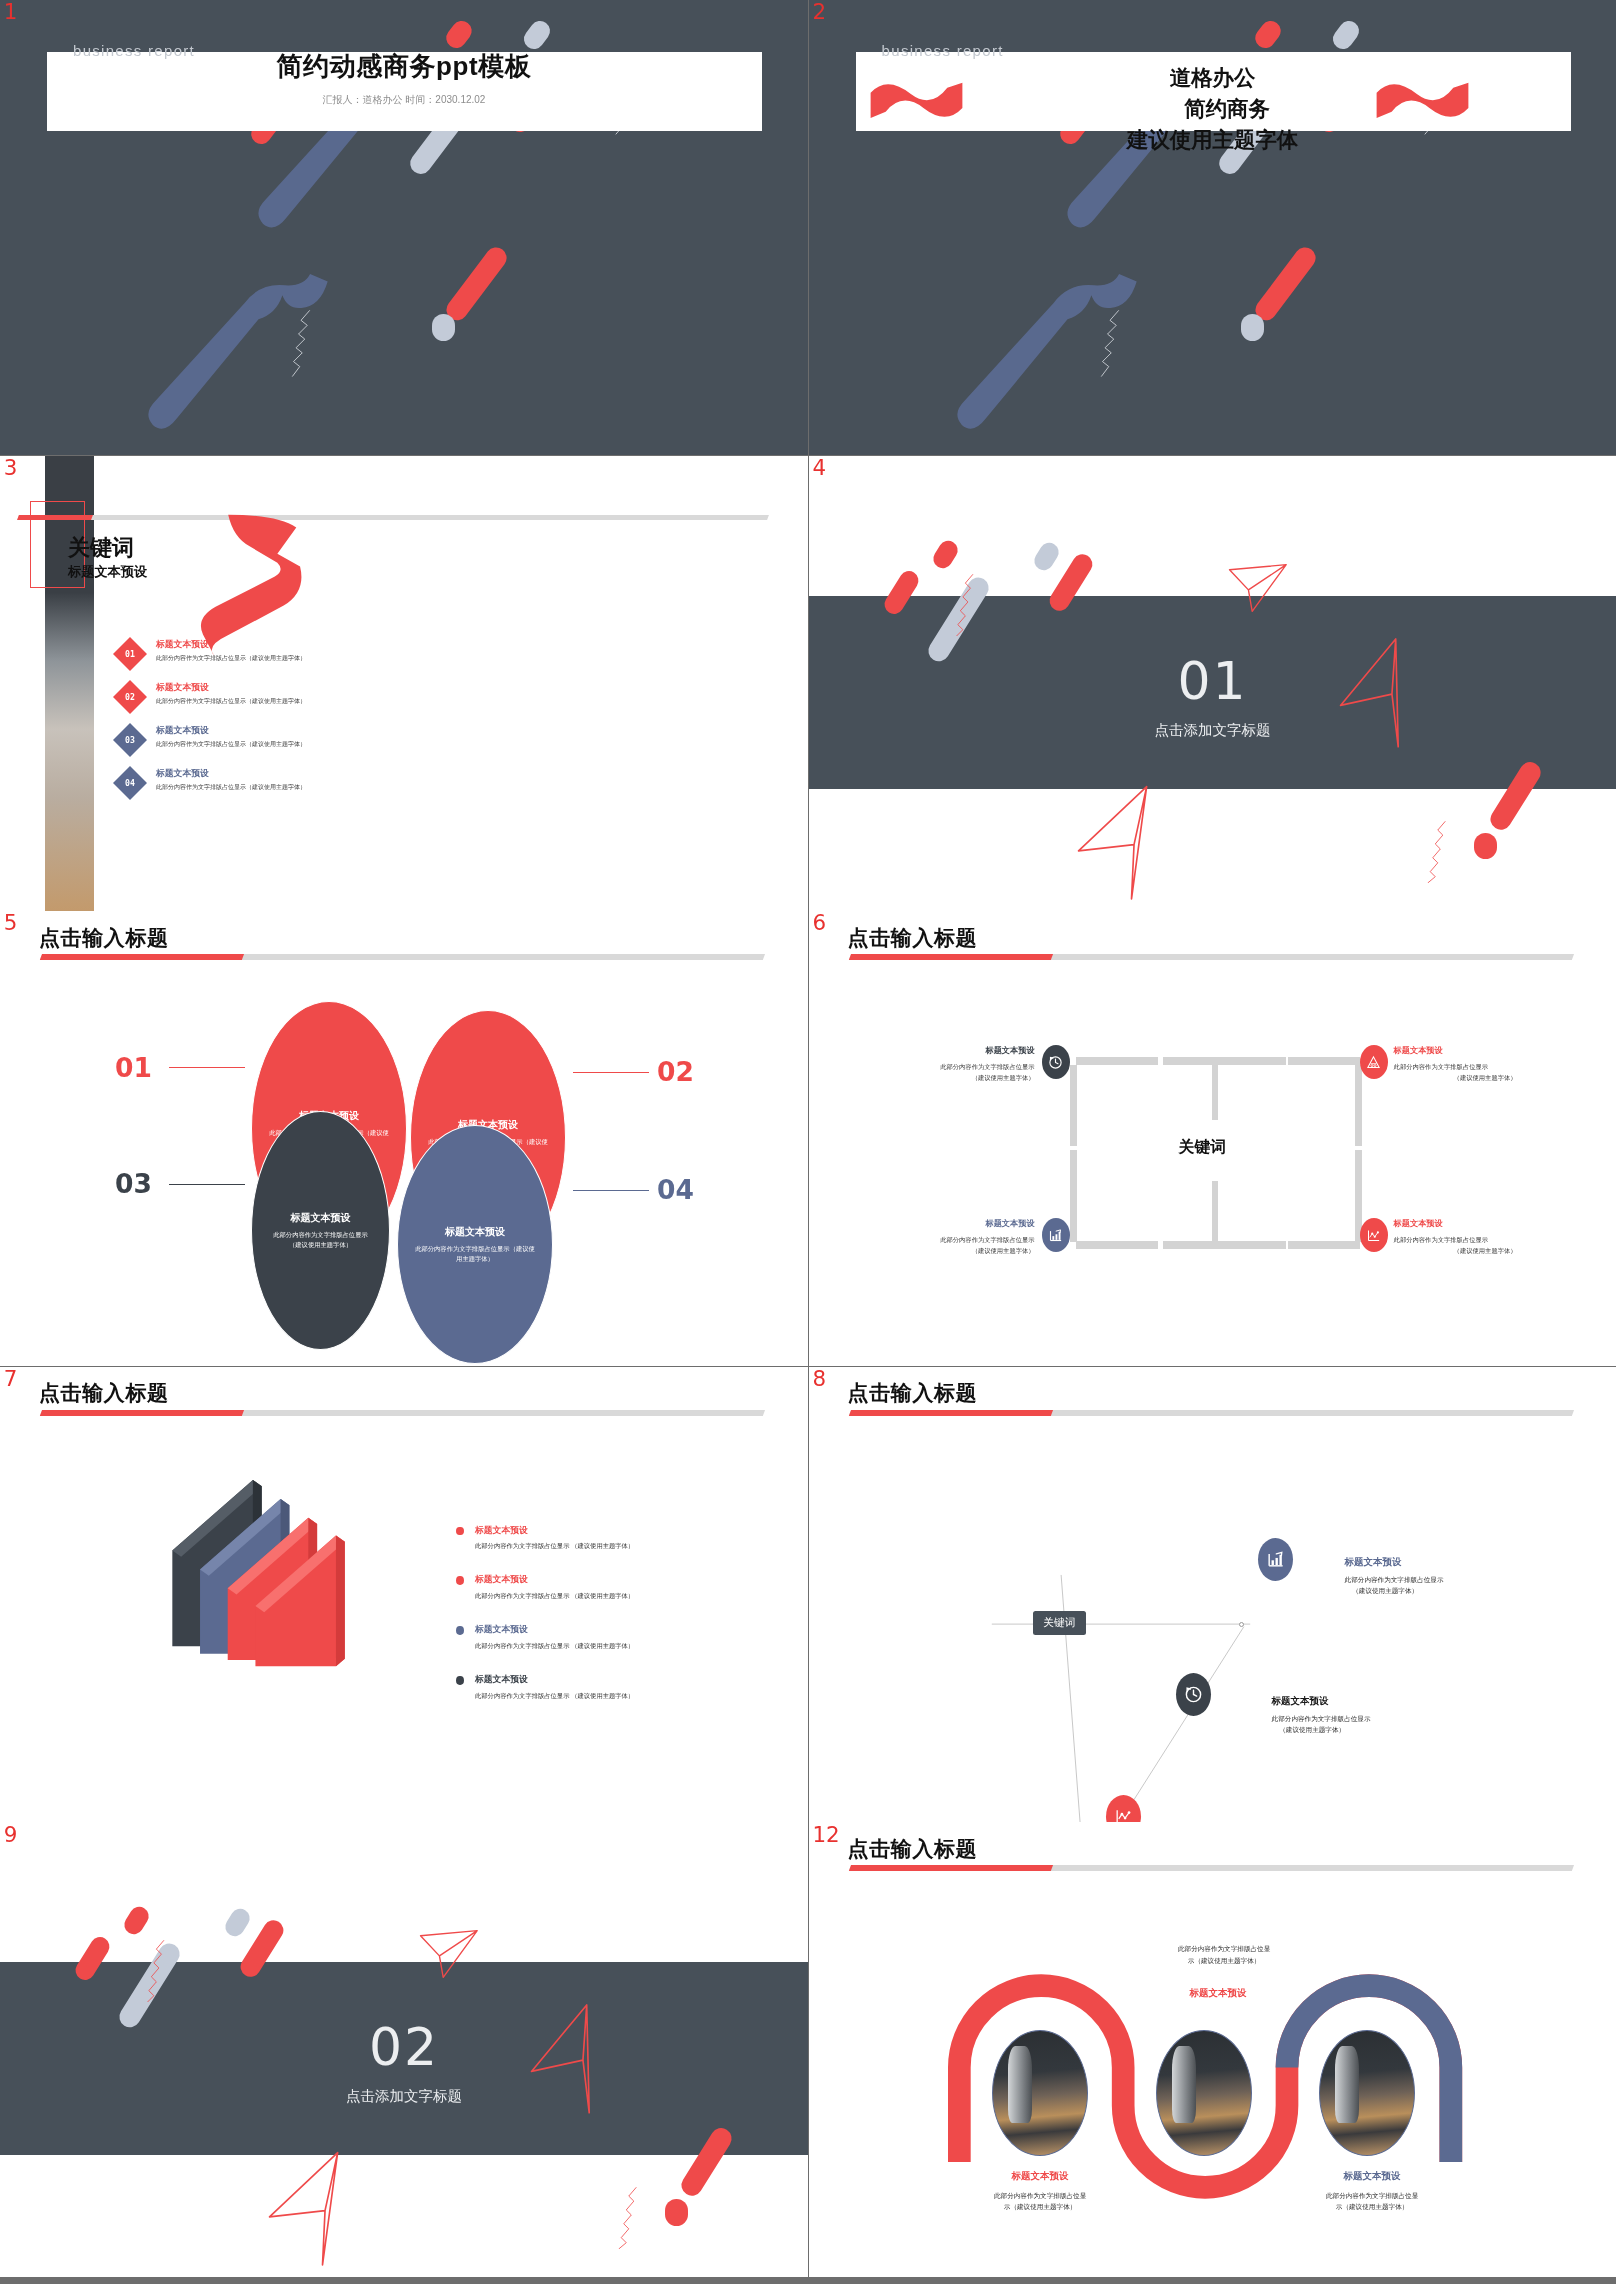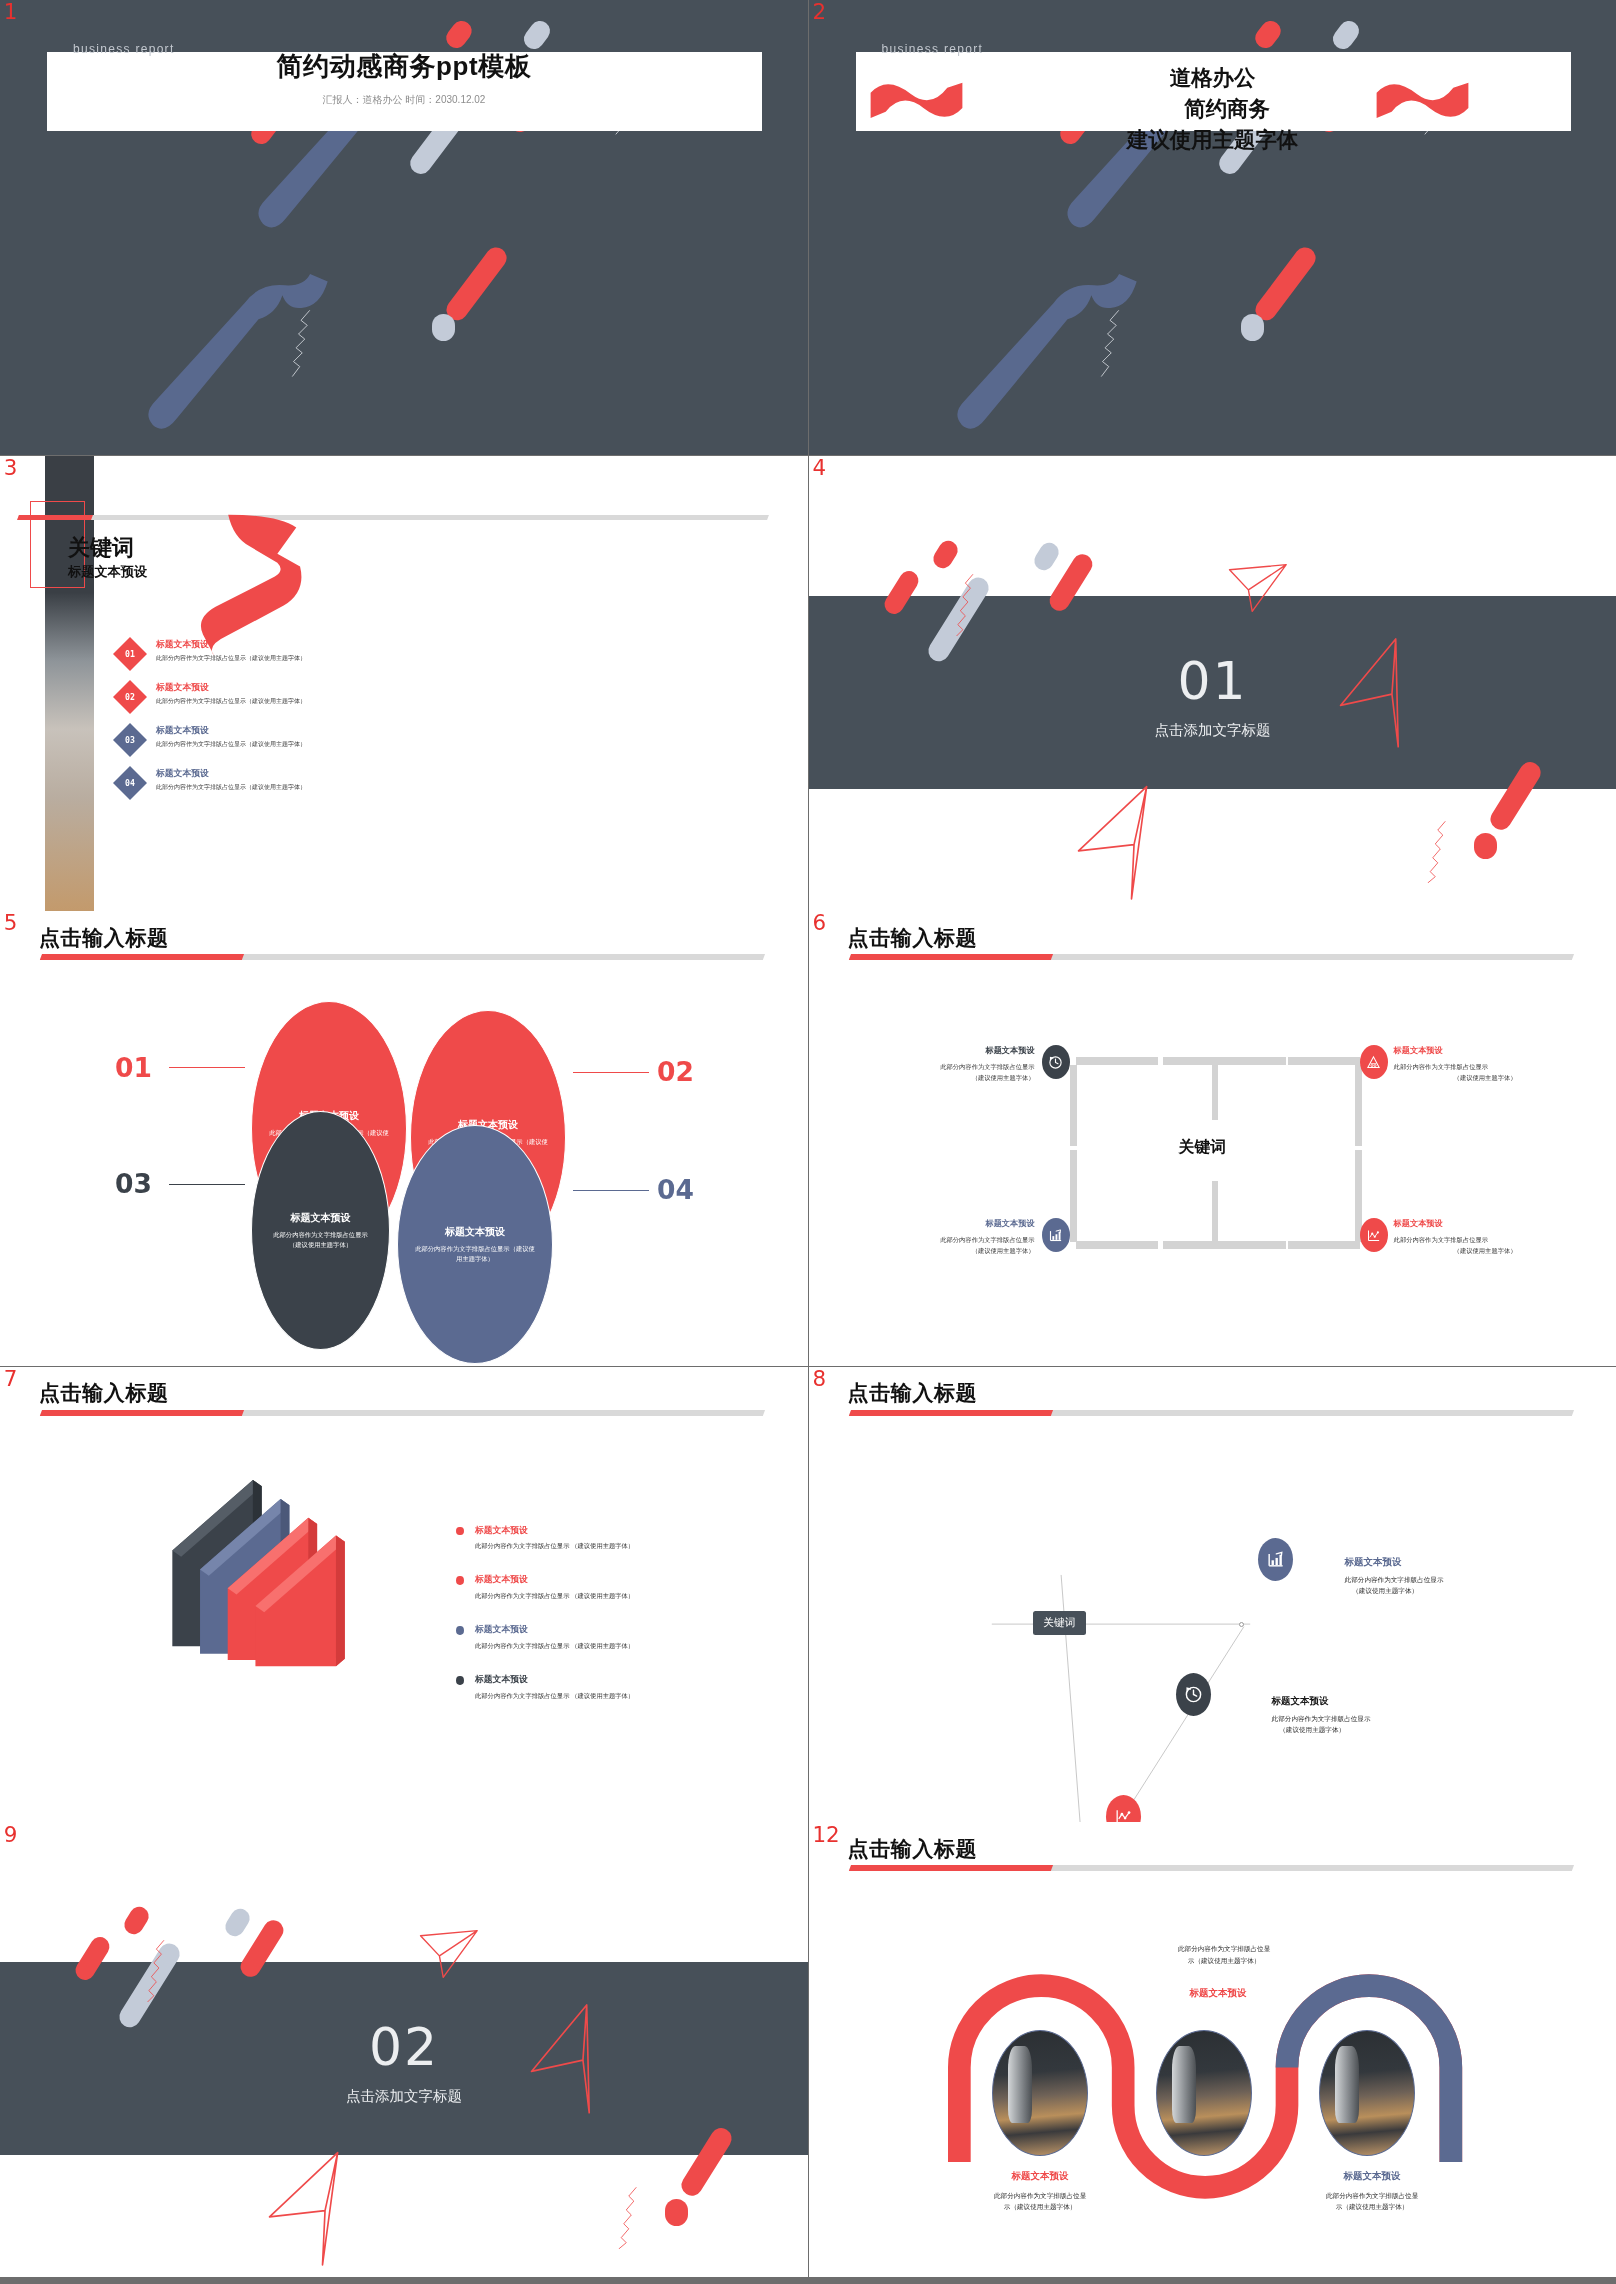--- a/index.html
+++ b/index.html
@@ -31,21 +31,21 @@
   }
 
   
   .cap { position: absolute; border-radius: 629px; }
   .zig { position: absolute; }
   .plane { position: absolute; }
 
   
   .cover-label {
     position: absolute; color: #c3c8cf; letter-spacing: 1.3px;
-    font-size: 12px; z-index: 8;
+    font-size: 15px; z-index: 8;
   }
   .cover-box {
     position: absolute; background: #fff; z-index: 5;
   }
   .cover-inner { position: absolute; z-index: 20; text-align: center; width: 100%; }
   .year {
     font-size: 38px; color: #5b6a91; letter-spacing: 3.8px;
     font-family: "DejaVu Sans Mono", monospace; font-weight: 300;
   }
   .cover-title {

